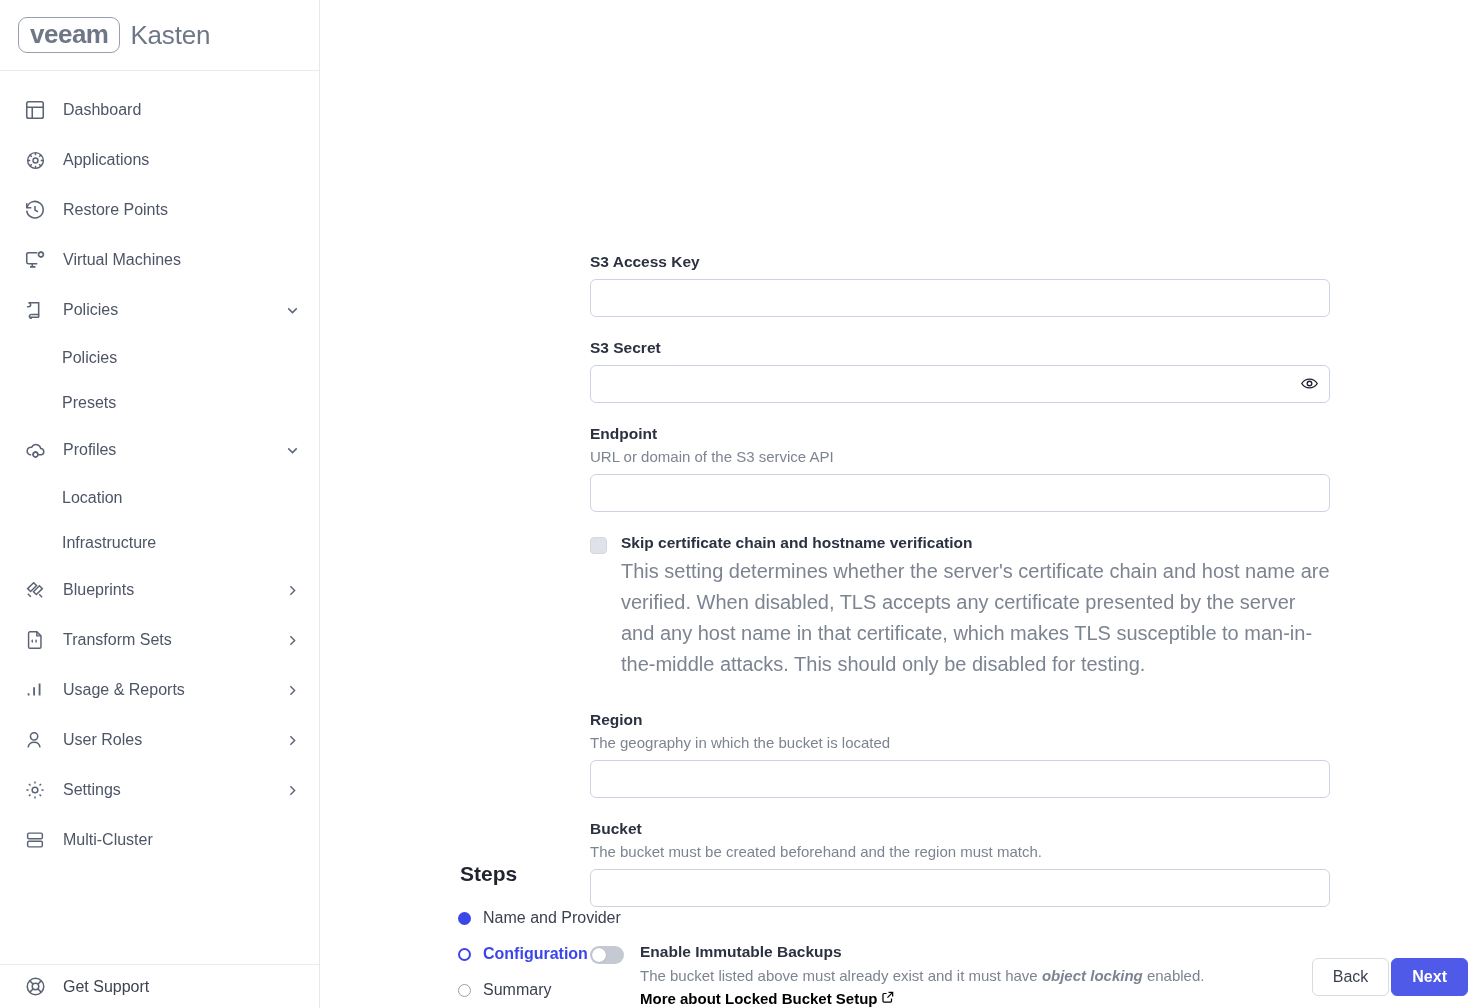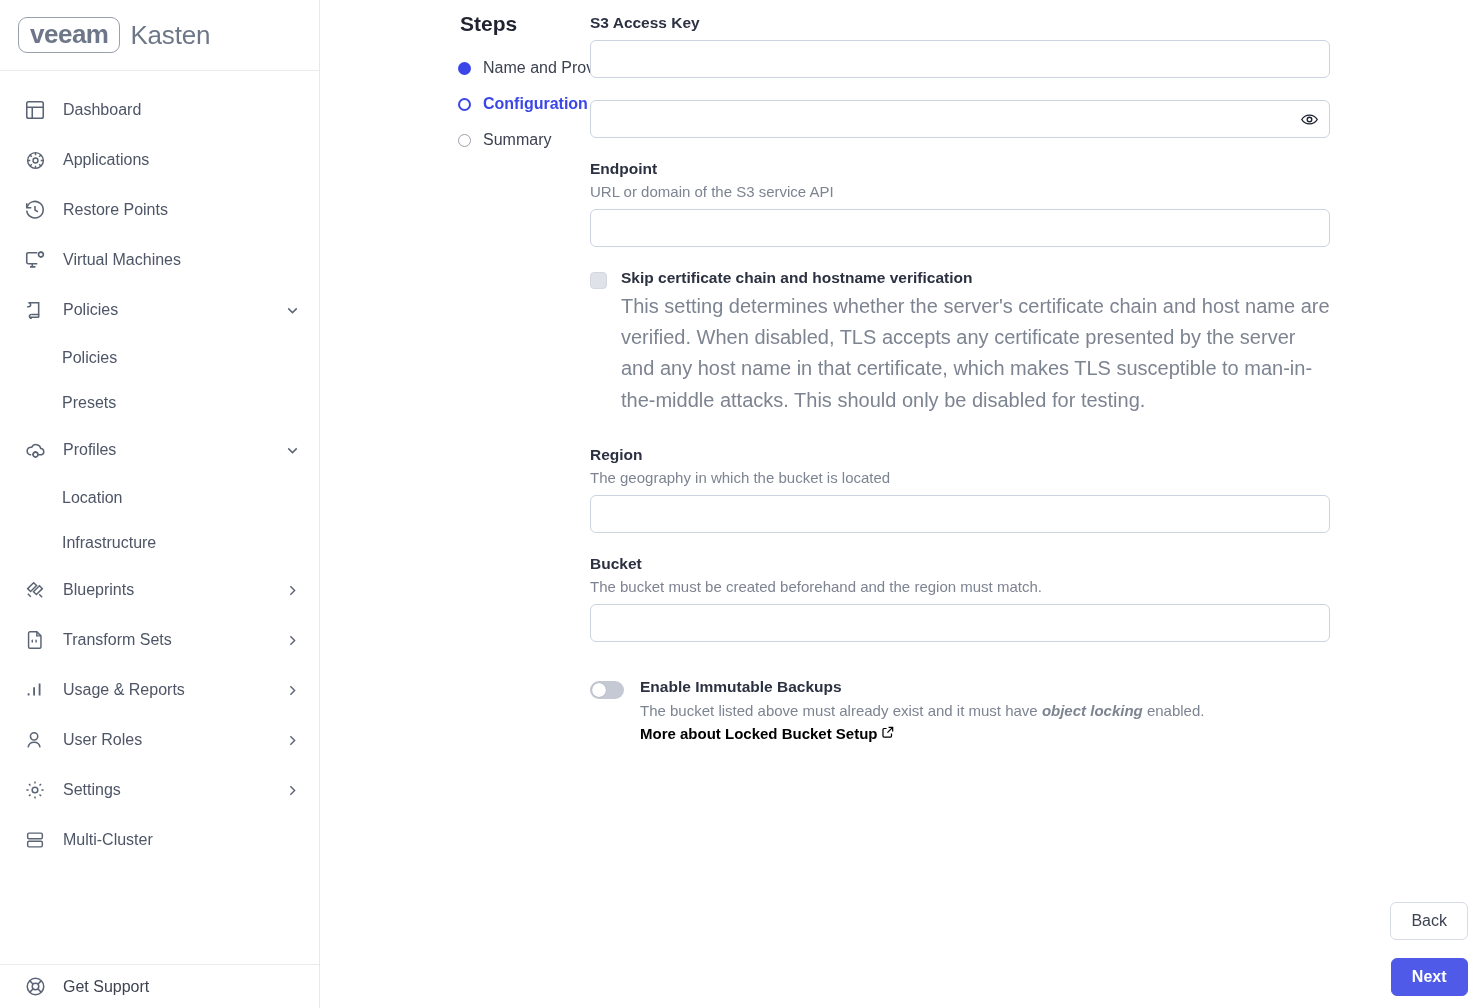--- a/index.html
+++ b/index.html
@@ -4,21 +4,21 @@
 <style>
   * { box-sizing: border-box; }
   html, body {
     margin: 0; padding: 0;
     width: 1482px; height: 1008px;
     overflow: hidden;
     background: #ffffff;
     font-family: "Liberation Sans", sans-serif;
     color: #3c4250;
   }
-  #app { position: relative; width: 1482px; height: 1008px; display: flex; }
+  #app { position: relative; width: 1482px; height: 1008px; display: flex; align-items: flex-end; }
 
   
   .sidebar {
     width: 320px; height: 1008px;
     border-right: 1px solid #e6e8ed;
     background: #fff;
     position: relative;
     flex: 0 0 320px;
   }
   .logo-row {
@@ -205,21 +205,21 @@
     font-weight: 700;
     color: #000000;
     display: inline-flex; align-items: center; gap: 3px;
     cursor: pointer;
   }
 
   
   .footer {
     position: absolute;
     right: 14px; bottom: 12px;
-    display: flex; align-items: center; gap: 18px; flex-direction: column;
+    display: flex; align-items: center; gap: 2px;
   }
   .btn {
     font-family: "Liberation Sans", sans-serif;
     font-size: 16px;
     border-radius: 6px;
     height: 38px;
     padding: 0 20px;
     cursor: pointer;
   }
   .btn-back {
@@ -461,20 +461,21 @@
   </section>
 
   <section class="form-col">
 
     <div class="field">
       <div class="f-label">S3 Access Key</div>
       <input class="f-input" type="text" placeholder="" style="">
     </div>
 
     <div class="field">
+      <div class="f-label">S3 Secret</div>
       <div class="input-wrap">
         <input class="f-input" type="password" placeholder="" style="">
         <button class="eye-btn" aria-label="show secret">
           <svg width="19" height="19" viewBox="0 0 24 24" fill="none" stroke="currentColor" stroke-width="1.7">
             <path d="M2.2 12S5.6 6.4 12 6.4 21.8 12 21.8 12 18.4 17.6 12 17.6 2.2 12 2.2 12z"></path>
             <circle cx="12" cy="12" r="2.9"></circle>
           </svg>
         </button>
       </div>
     </div>

